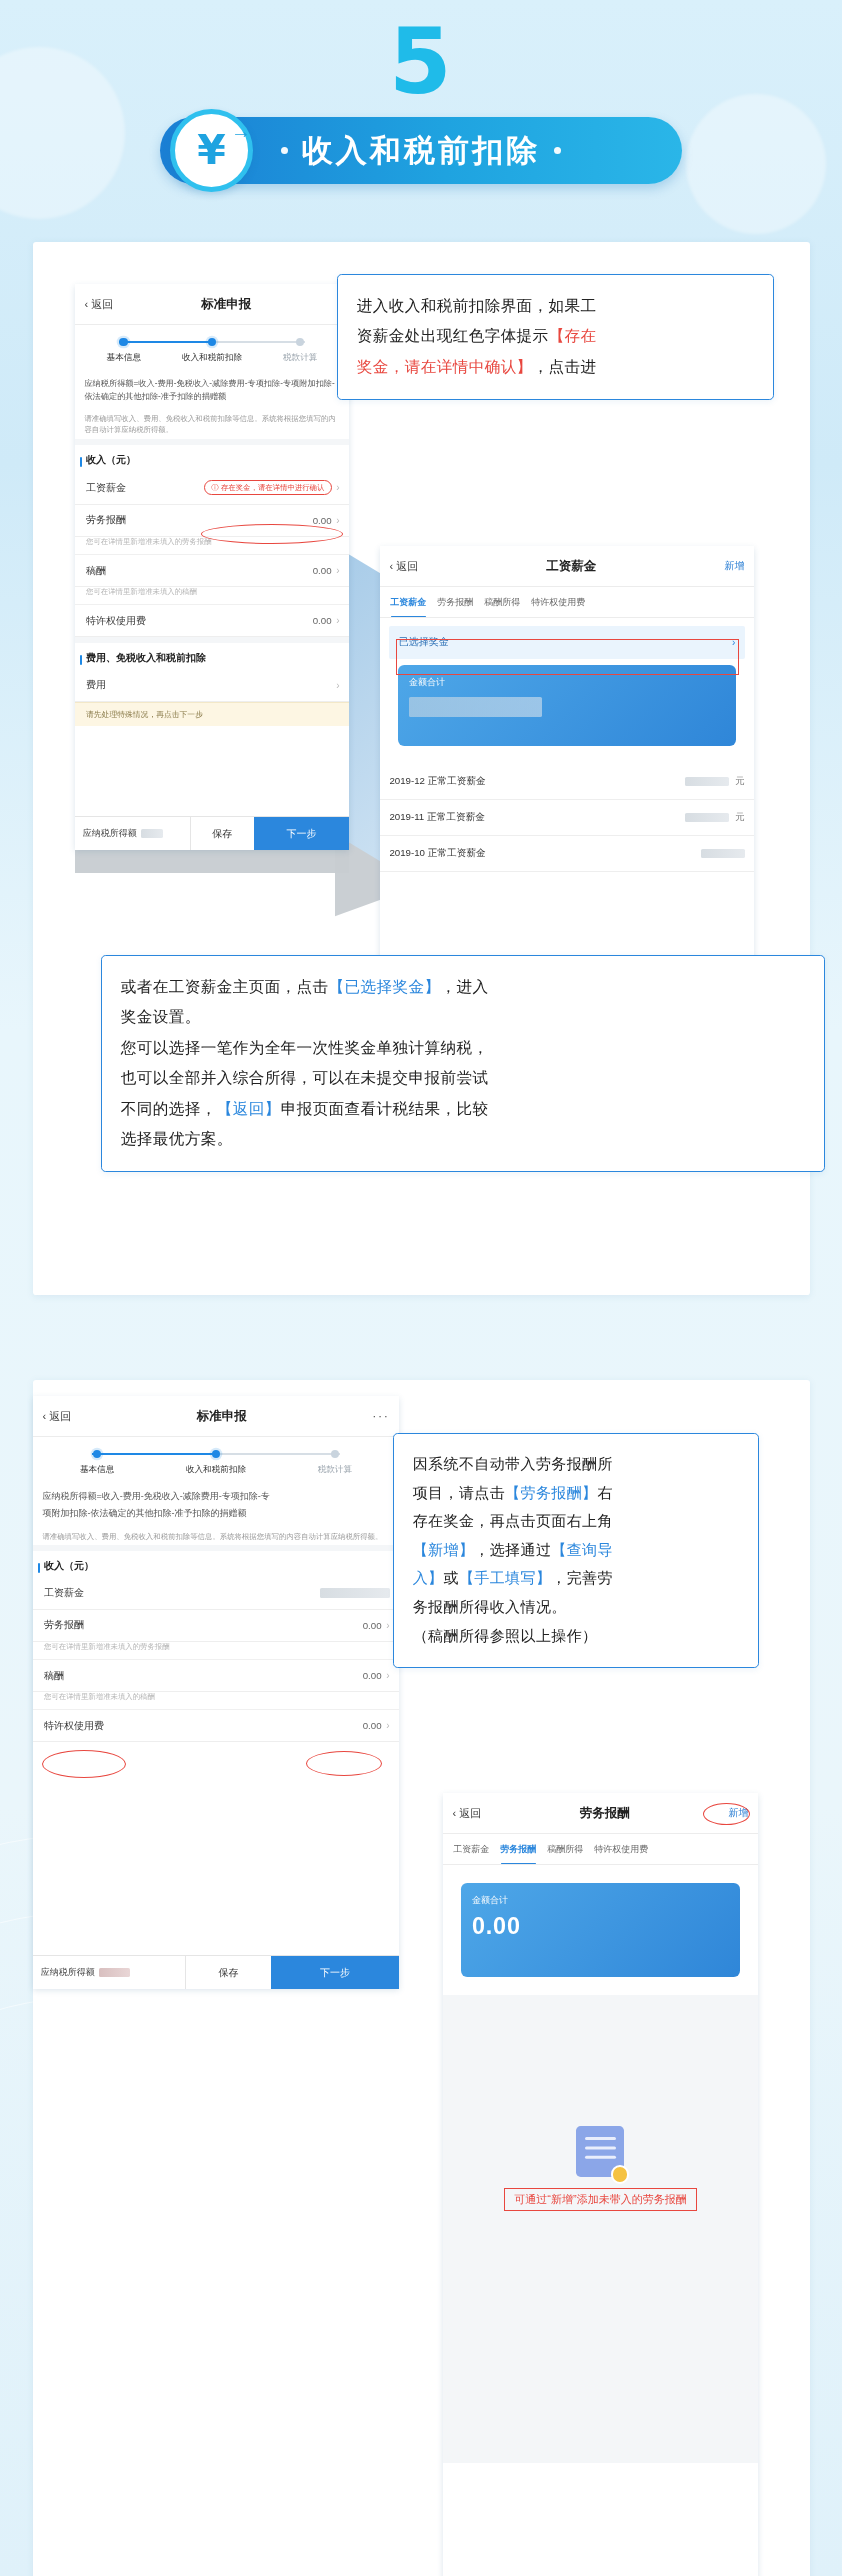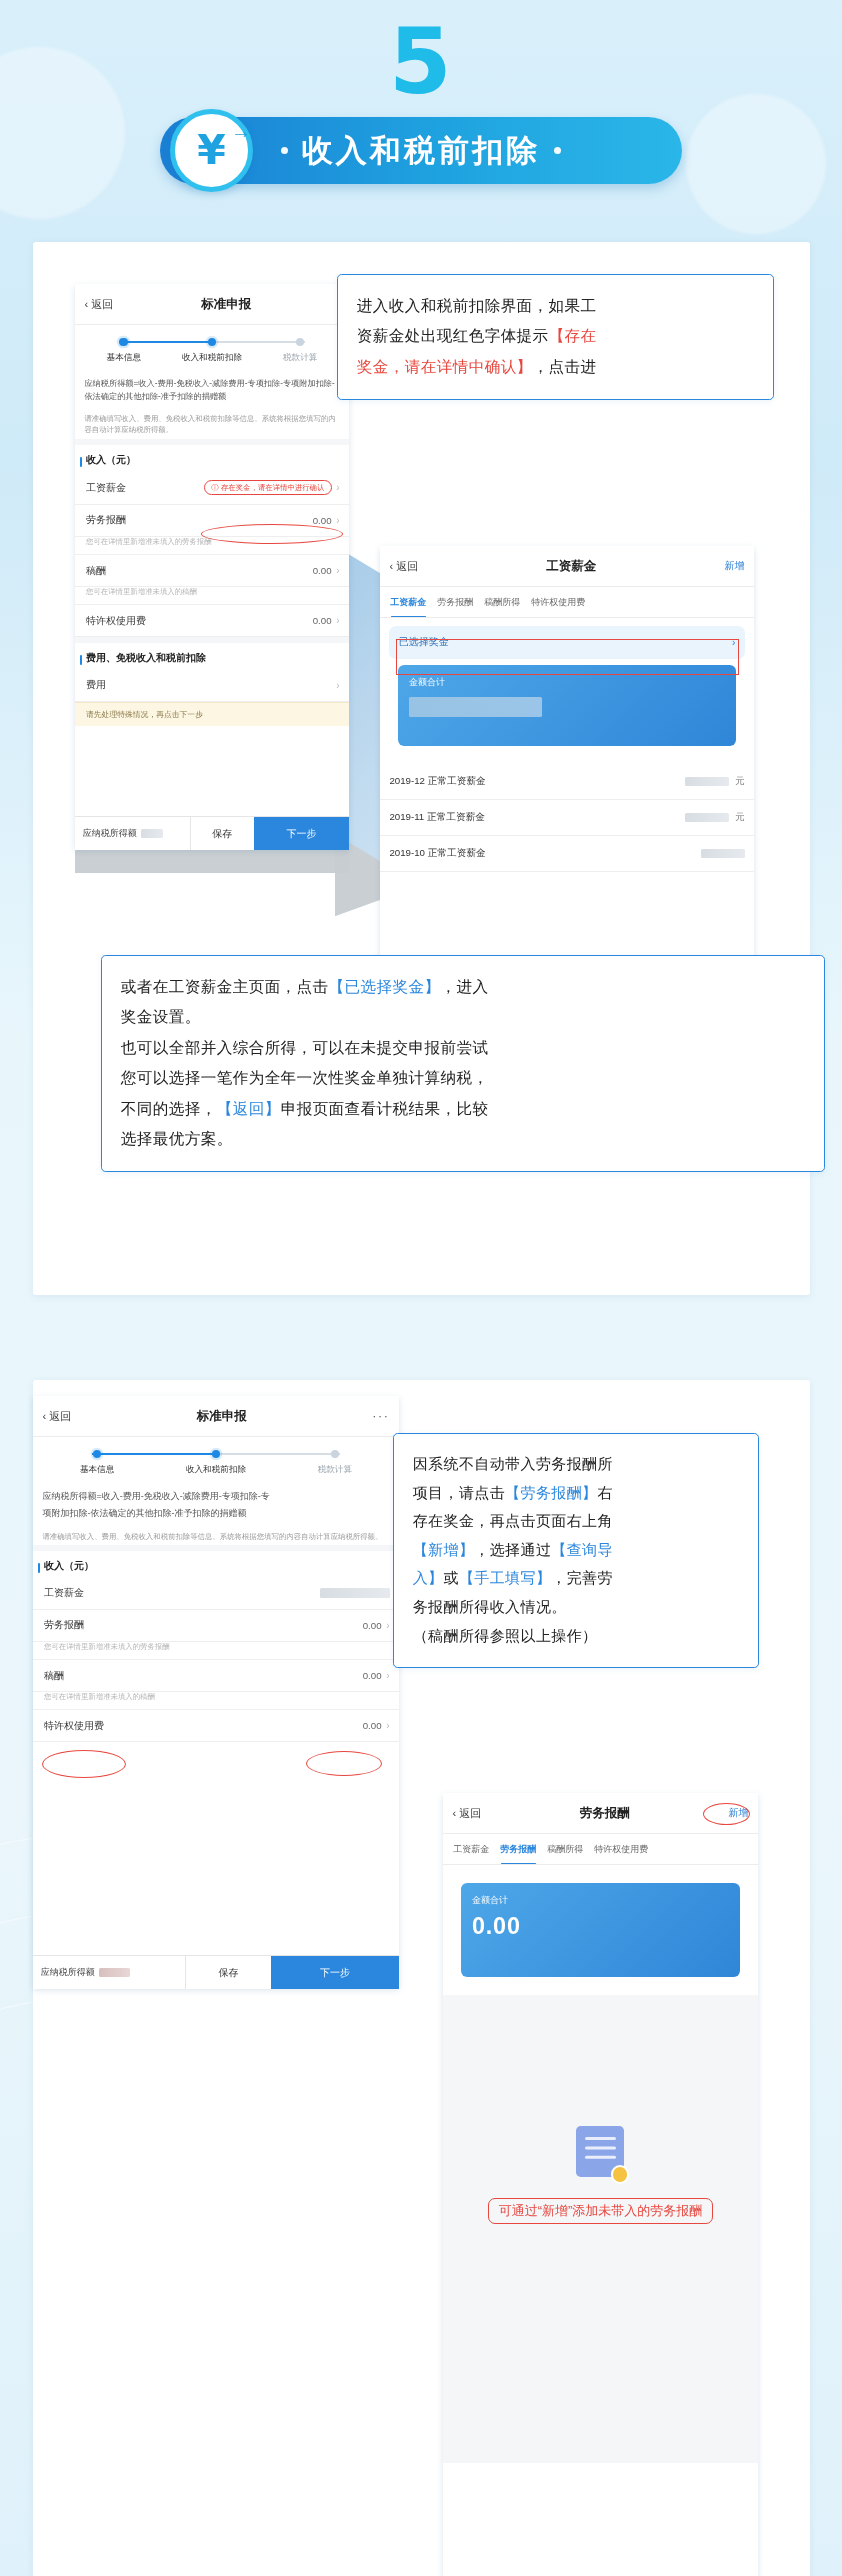--- a/index.html
+++ b/index.html
@@ -253,21 +253,21 @@
     background: linear-gradient(135deg,#4ea7e8,#2f86d8);
     color: #fff;
     padding: 11px 11px 14px 11px;
     position: relative;
   }
   .bluecard .lbl { font-size: 9px; opacity: .95; }
   .bluecard .amount { font-size: 23.4px; font-weight: 600; margin-top: 6.2px; letter-spacing: 0.8px; }
 
   .selrow {
     margin: 7.8px 9.4px 0 9.4px;
-    border-radius: 7px;
+    border-radius: 2px;
     background: #eaf4fd;
     display: flex; align-items: center; justify-content: space-between;
     padding: 9.4px 9.4px;
     font-size: 10px; color: #2b6fb5;
   }
 
   .listrow {
     display: flex; align-items: center; justify-content: space-between;
     padding: 11px 9.4px;
     border-bottom: 0.8px solid #eee;
@@ -290,23 +290,23 @@
     content: ""; position: absolute; left: 8.6px; top: 11px;
     width: 31px; height: 3.1px; border-radius: 1.6px; background: #e9eefc;
     box-shadow: 0 9.4px 0 #e9eefc, 0 18.7px 0 #e9eefc;
   }
   .empty-illus .coin {
     position: absolute; right: 4.7px; bottom: 3.1px;
     width: 18.7px; height: 18.7px; border-radius: 50%;
     background: #f5c242; border: 2.3px solid #fff;
   }
   .empty-hint {
-    margin: 11px auto 0 auto;
+    margin: 1px auto 0 auto;
     border: 0.8px solid #e8473f; color: #e8473f;
-    border-radius: 7px; font-size: 13px;
+    border-radius: 0; font-size: 11px;
     padding: 3.1px 9.4px; display: inline-block;
   }
 
   
   .callout {
     position: absolute;
     background: #ffffff;
     border: 1.6px solid #2b87dd;
     border-radius: 4.7px;
     padding: 17px 18.7px;
@@ -488,22 +488,22 @@
 
 <div class="callout" id="callout1" style="left:337px;top:274px;width:437px;">
   <p>进入收入和税前扣除界面，如果工</p>
   <p><span>资薪金处出现红色字体提示<span class="hl-red">【存在</span></span></p>
   <p><span><span class="hl-red">奖金，请在详情中确认】</span>，点击进</span></p>
 </div>
 
 <div class="callout" id="callout2" style="left:101px;top:955px;width:724px;">
   <p><span>或者在工资薪金主页面，点击<span class="hl">【已选择奖金】</span>，进入</span></p>
   <p>奖金设置。</p>
+  <p>您可以选择一笔作为全年一次性奖金单独计算纳税，</p>
   <p>也可以全部并入综合所得，可以在未提交申报前尝试</p>
-  <p>您可以选择一笔作为全年一次性奖金单独计算纳税，</p>
   <p>不同的选择，<span class="hl">【返回】</span>申报页面查看计税结果，比较</p>
   <p>选择最优方案。</p>
 </div>
 
 <div class="panel panel-b"></div>
 
 <div class="phone" id="phone3" style="left:33px;top:1396px;width:366px;height:593px;">
   <div class="ph-navbar">
     <span class="ph-back">‹ <span>返回</span></span>
     <span class="ph-title">标准申报</span>

